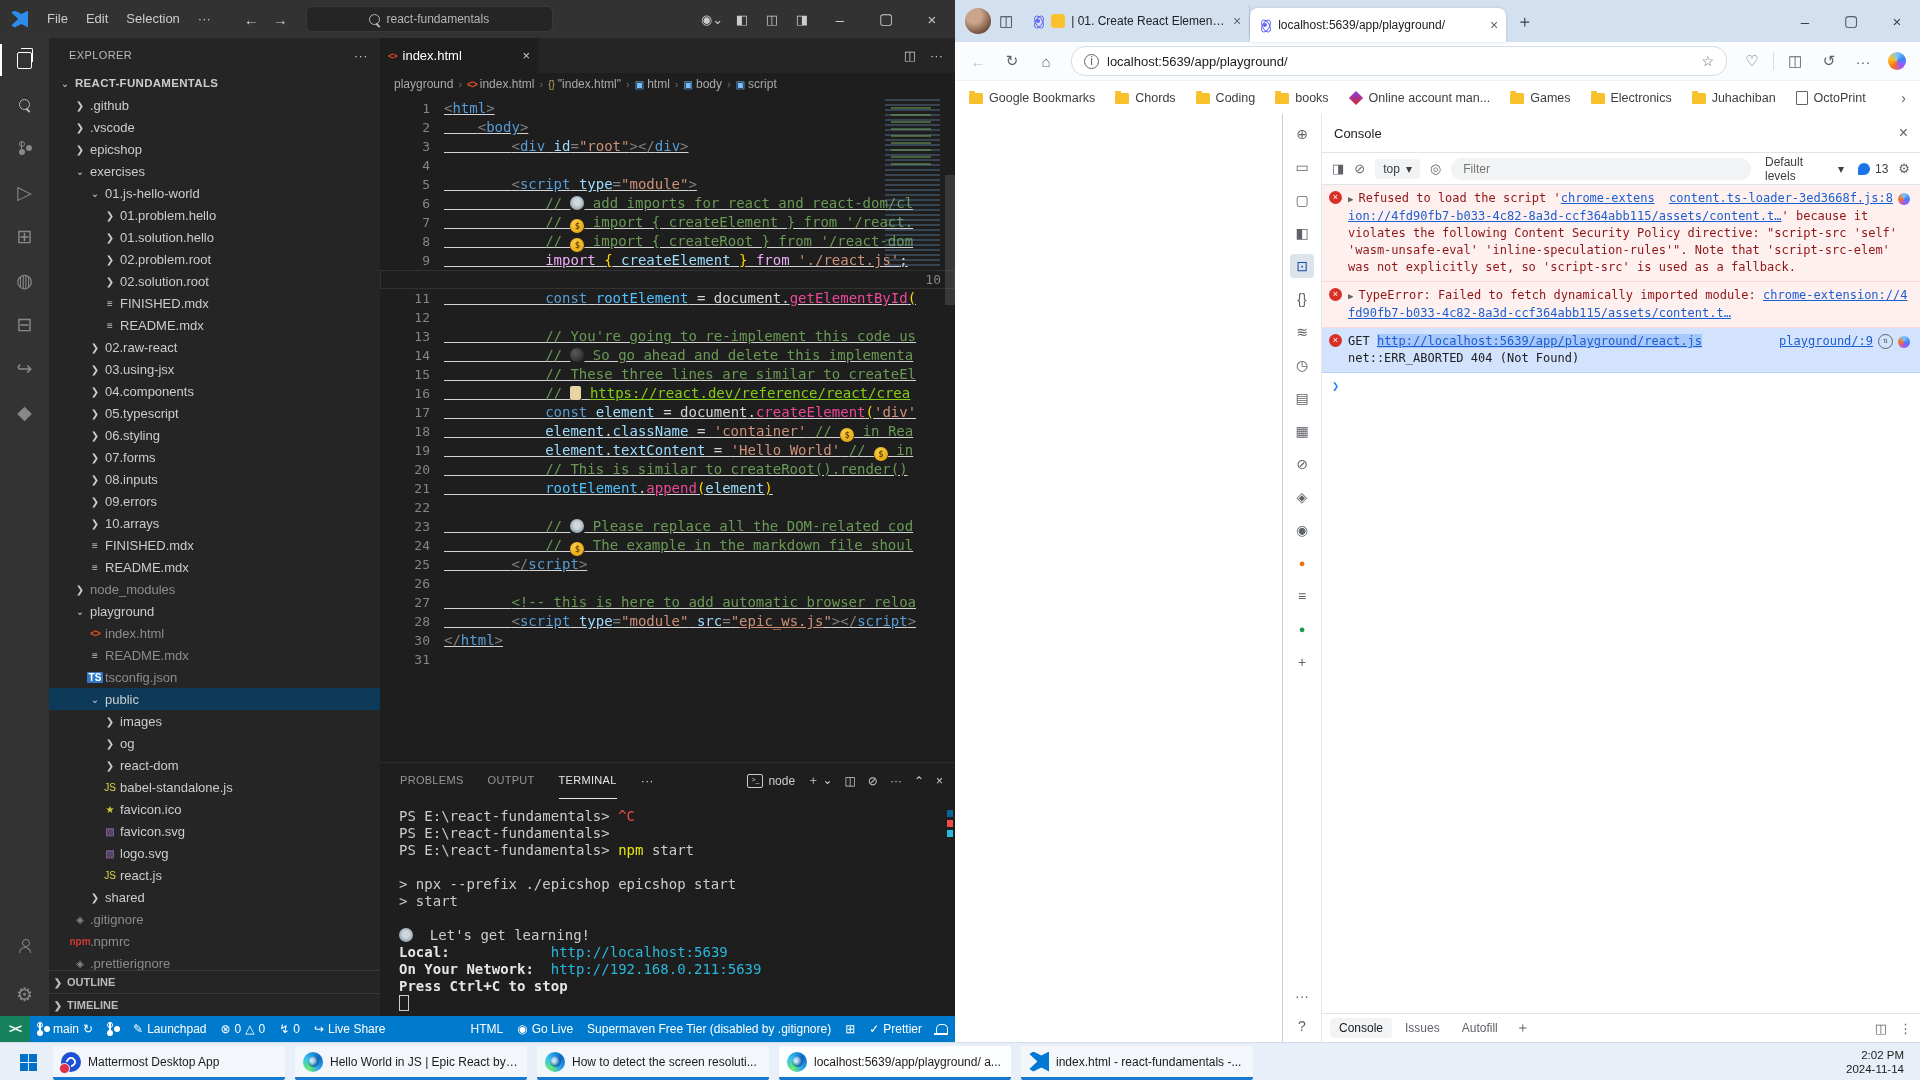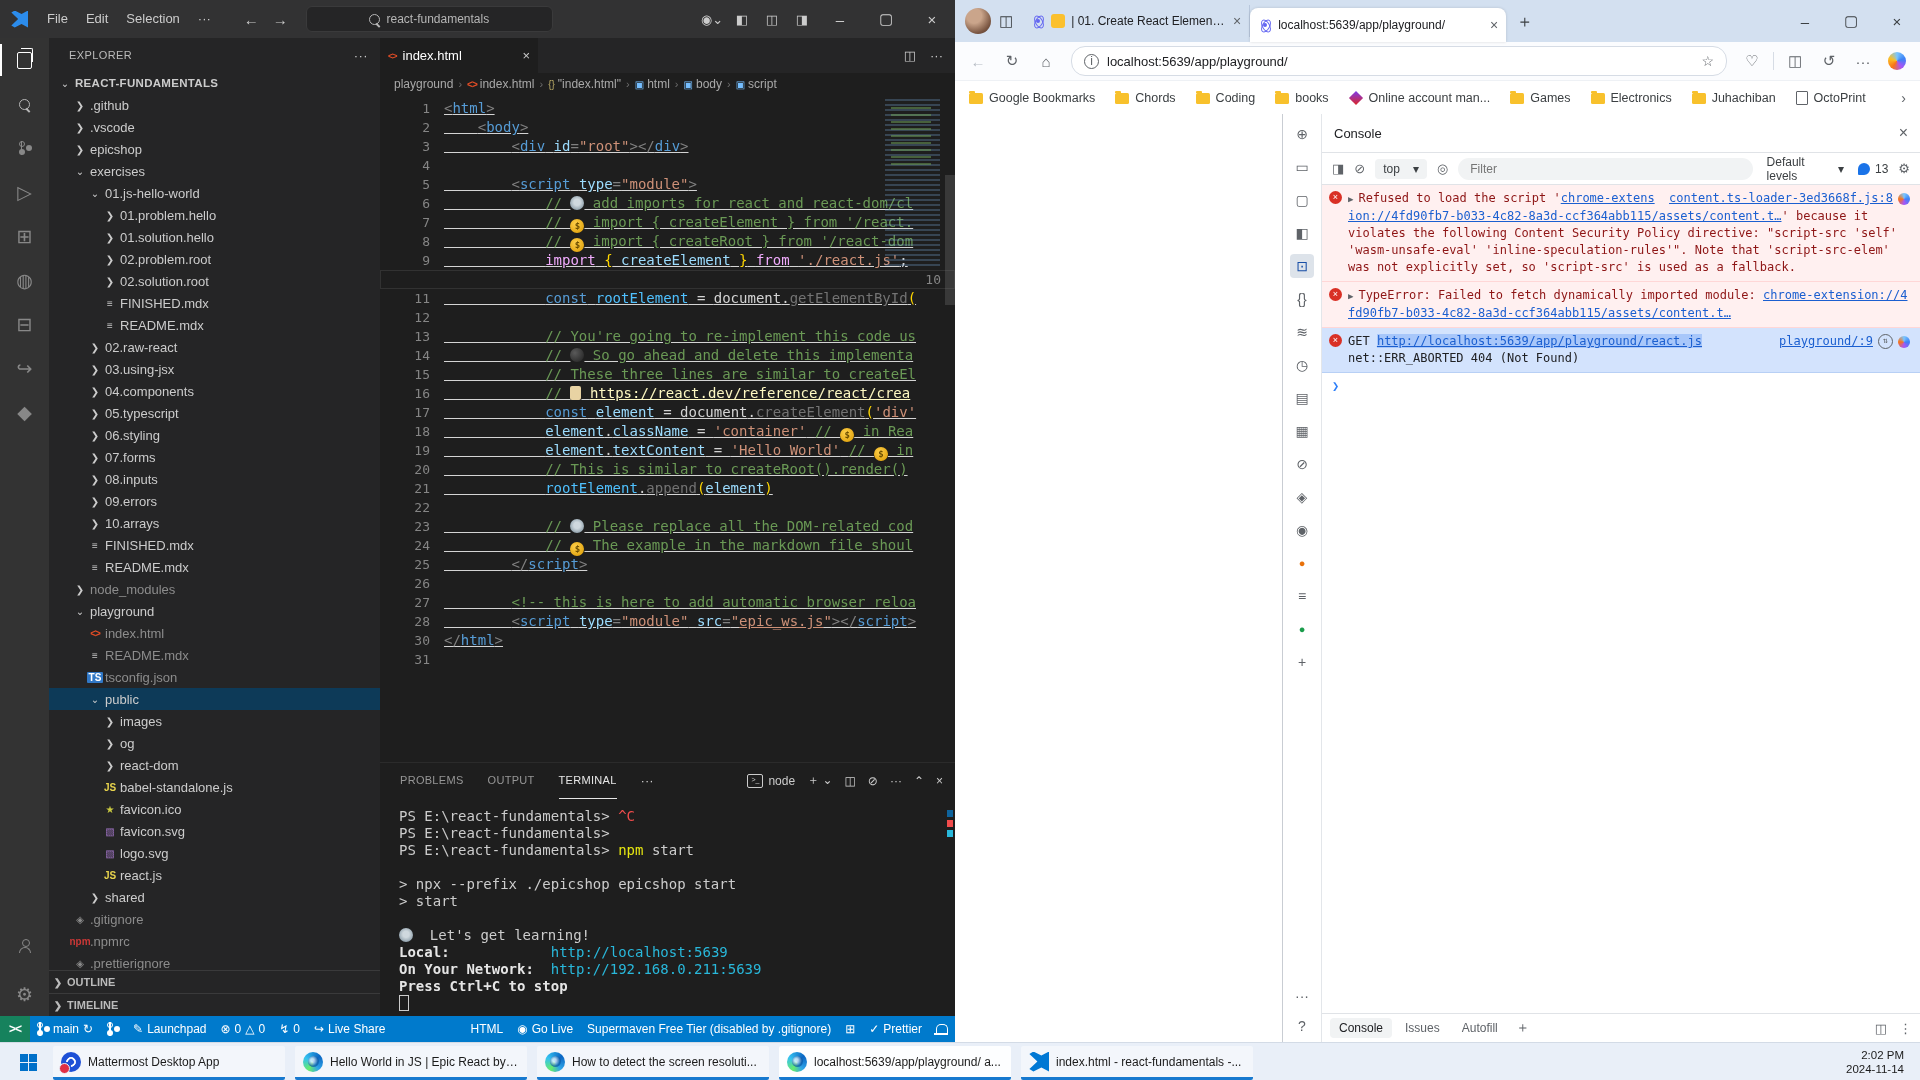--- a/index.html
+++ b/index.html
@@ -40,21 +40,21 @@
   .trow{height:22px;display:flex;align-items:center;white-space:nowrap;cursor:default;}
   .trow.sel{background:#0d3a58;}
   .trow .chev{width:16px;text-align:center;color:#cccccc;font-size:10px;flex:none;}
   .trow .fi{width:16px;flex:none;display:flex;align-items:center;justify-content:center;font-size:10px;}
   .trow .lbl{margin-left:2px;}
   .trow.dim .lbl{color:#8c8c8c;}
   .trow.rootb .lbl{font-weight:bold;font-size:11.5px;letter-spacing:.3px;}
   .fi-mdx{color:#c5c5c5;font-size:11px;}
   .fi-html{color:#e44d26;font-weight:bold;font-size:9px;letter-spacing:-1px;}
   .fi-ts{background:#3178c6;color:#fff;font-size:8px;font-weight:bold;width:11px;height:11px;display:flex;align-items:center;justify-content:center;border-radius:1px;}
-  .fi-js{color:#e8d44d;font-size:8px;font-weight:bold;}
+  .fi-js{color:#e8d44d;font-size:8px;font-weight:normal;}
   .fi-star{color:#cbcb41;font-size:11px;}
   .fi-svg{color:#a074c4;font-size:10px;}
   .fi-npm{color:#cb3837;font-size:7px;font-weight:bold;}
   .fi-ignore{color:#8a8a8a;font-size:10px;}
   .sb-section{height:22px;display:flex;align-items:center;border-top:1px solid #3a3a3b;font-size:11px;font-weight:bold;color:#bbbbbb;}
   .sb-section .chev{width:18px;text-align:center;font-size:10px;}
 
   .editor-col{flex:1;display:flex;flex-direction:column;min-width:0;}
   .tabbar{height:35px;background:#252526;display:flex;align-items:center;}
   .etab{width:142px;height:35px;background:#1e1e1e;display:flex;align-items:center;padding:0 8px;color:#ffffff;font-size:13px;gap:6px;}
@@ -67,22 +67,22 @@
   .bc-ic.json{color:#b8a965;}
   .bc-ic.sym{color:#75beff;}
 
   .code{flex:1;position:relative;font-family:"DejaVu Sans Mono",monospace;font-size:14px;line-height:19px;padding-top:4px;overflow:hidden;}
   .cl{display:flex;height:19px;}
   .cl .ln{width:50px;padding-right:14px;text-align:right;color:#858585;flex:none;font-size:13px;}
   .cl .lc{white-space:pre;color:#d4d4d4;text-decoration:underline;}
   .cl.cur{outline:1px solid #323232;outline-offset:-1px;justify-content:flex-end;}
   .c-tag{color:#569cd6;} .c-pun{color:#808080;} .c-att{color:#9cdcfe;} .c-str{color:#ce9178;}
   .c-cmt{color:#6a9955;} .c-kw{color:#f0abfc;} .c-kwc{color:#569cd6;} .c-v{color:#9cdcfe;}
-  .c-v2{color:#4fc1ff;} .c-fn{color:#737373;} .c-br{color:#ffd700;} .c-pl{color:#d4d4d4;}
-  .c-cl{color:#fef9c3;text-decoration:underline;}
+  .c-v2{color:#4fc1ff;} .c-fn{color:#ec4899;} .c-br{color:#ffd700;} .c-pl{color:#d4d4d4;}
+  .c-cl{color:#84cc16;text-decoration:underline;}
   .c-sl{color:#ce9178;text-decoration:underline;}
   .emo{display:inline-block;width:14px;height:14px;border-radius:7px;vertical-align:-2px;position:relative;text-align:center;font-size:9px;line-height:14px;}
   .e-k{background:radial-gradient(circle at 50% 45%,#cfd8de 30%,#8fa0ab 75%);}
   .e-m{background:radial-gradient(circle at 40% 35%,#ffd04a,#d99800);color:#6b4d00;font-weight:bold;}
   .e-m::after{content:"$";}
   .e-b{background:radial-gradient(circle at 35% 35%,#5a5a5a,#1f1f1f);}
   .e-s{background:#e8d3a3;border-radius:2px;width:11px;}
   .e-h{background:#fbc02d;border-radius:3px;}
   .minimap{position:absolute;right:15px;top:4px;width:55px;height:170px;background:
     repeating-linear-gradient(180deg, rgba(120,170,220,.28) 0 2px, transparent 2px 5px);}
@@ -170,21 +170,21 @@
   .rail-ic{width:24px;height:24px;display:flex;align-items:center;justify-content:center;font-size:14px;color:#5f6368;border-radius:4px;flex:none;}
   .rail-ic.active{background:#dde3ea;color:#174ea6;}
   .rail-ic.c-orange{color:#e8710a;font-size:11px;}
   .rail-ic.c-green{color:#1a9c4b;font-size:11px;}
   .rail-bottom{margin-top:auto;margin-bottom:4px;display:flex;flex-direction:column;gap:6px;align-items:center;}
   .dtpanel{flex:1;display:flex;flex-direction:column;min-width:0;}
   .dt-head{height:38px;border-bottom:1px solid #e0e3e7;display:flex;align-items:center;padding:0 12px;font-size:13px;color:#202124;}
   .dt-head .x{margin-left:auto;font-size:16px;color:#5f6368;}
   .dt-toolbar{height:31px;border-bottom:1px solid #e0e3e7;display:flex;align-items:center;gap:10px;padding:0 10px;font-size:12px;color:#3c4043;}
   .dt-ic{font-size:13px;color:#5f6368;}
-  .ctx-pill{background:#f1f3f4;border-radius:4px;padding:3px 8px;display:flex;gap:13px;align-items:center;}
+  .ctx-pill{background:#f1f3f4;border-radius:4px;padding:3px 8px;display:flex;gap:6px;align-items:center;}
   .filterbox{background:#f1f3f4;border:none;border-radius:12px;height:22px;width:290px;padding:0 12px;font-size:12px;color:#202124;font-family:"Liberation Sans",sans-serif;}
   .lvl{display:flex;align-items:center;gap:5px;margin-left:4px;}
   .bubble{width:12px;height:12px;background:#1a73e8;border-radius:6px 6px 6px 1px;display:inline-block;}
   .dt-msgs{flex:1;font-family:"DejaVu Sans Mono",monospace;font-size:12px;line-height:17px;overflow:hidden;}
   .msg{position:relative;padding:5px 10px 5px 26px;border-bottom:1px solid #ffd7d7;background:#fff0f0;color:#8e1515;}
   .msg.sel{background:#d3e3fd;border-bottom:1px solid #b8d0f5;color:#202124;}
   .msg .erricon{position:absolute;left:7px;top:6px;width:13px;height:13px;border-radius:50%;background:#d93025;color:#fff;font-size:9px;line-height:13px;text-align:center;font-family:"Liberation Sans",sans-serif;}
   .msg .expand{color:#5f6368;font-size:9px;margin-right:5px;}
   .msg .srcwrap{float:right;margin-left:12px;display:flex;align-items:center;gap:5px;}
   .msg .src{color:#1b5fd0;text-decoration:underline;white-space:nowrap;}

